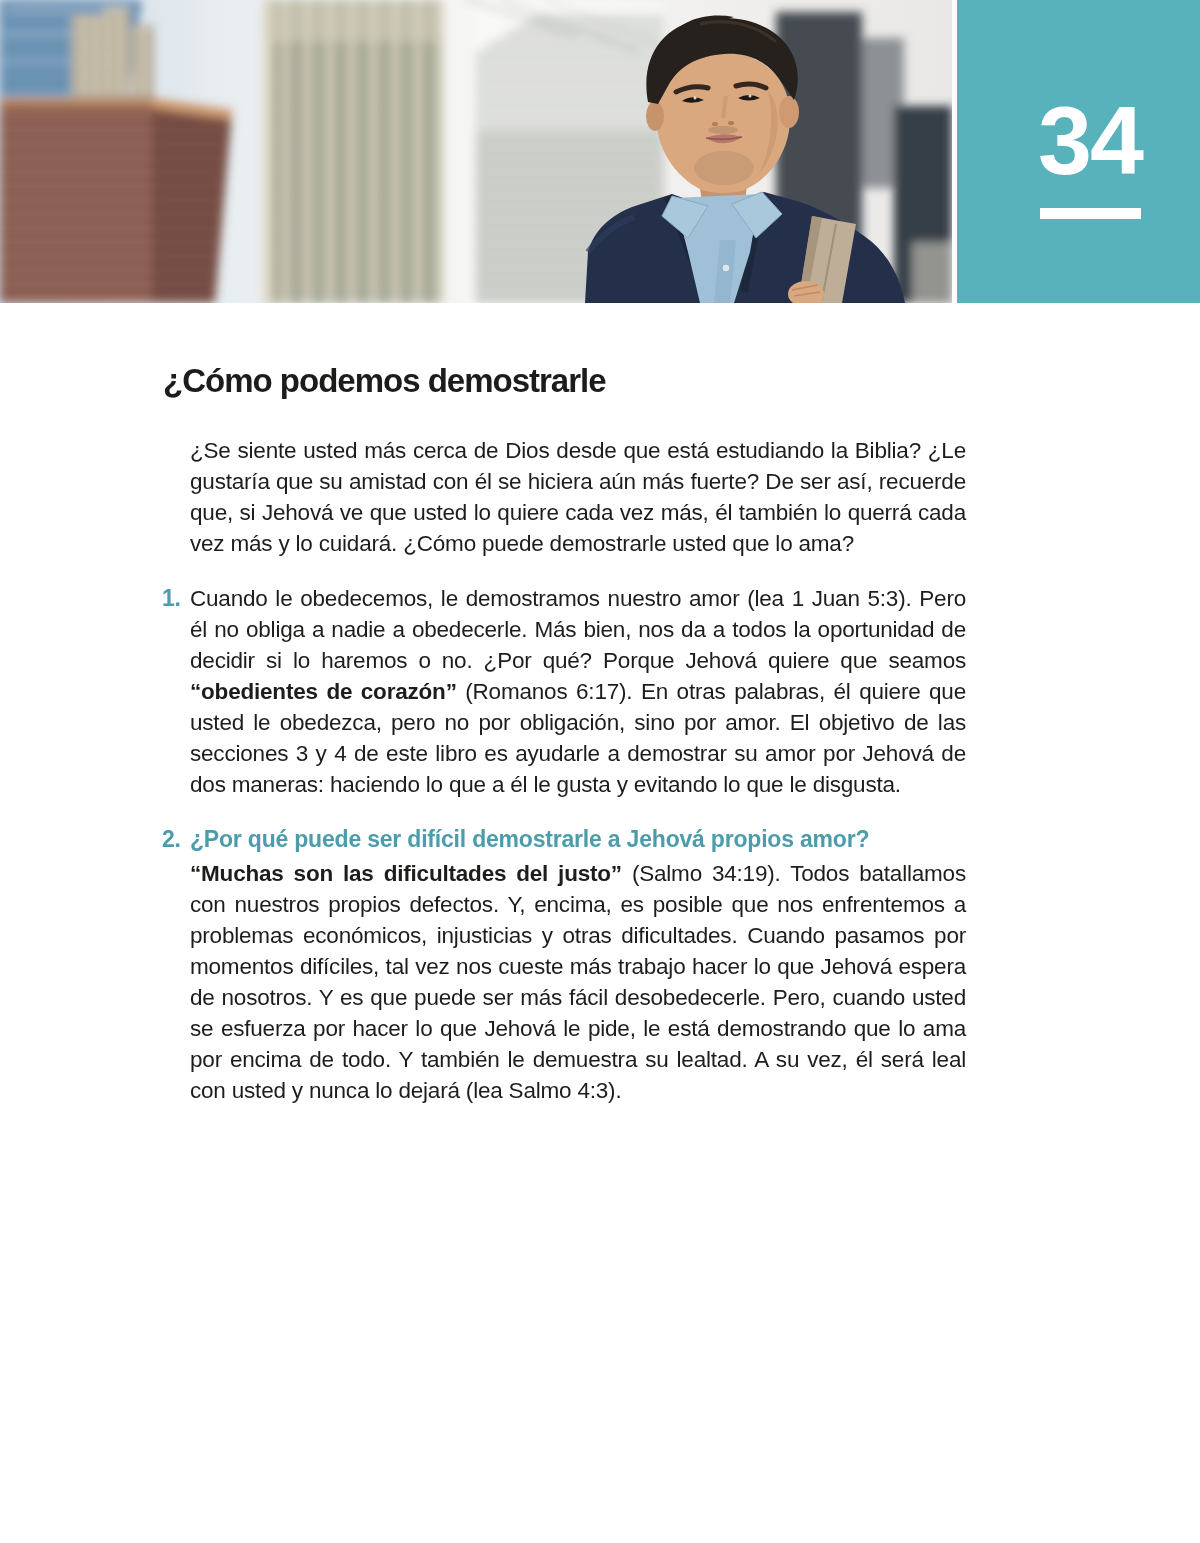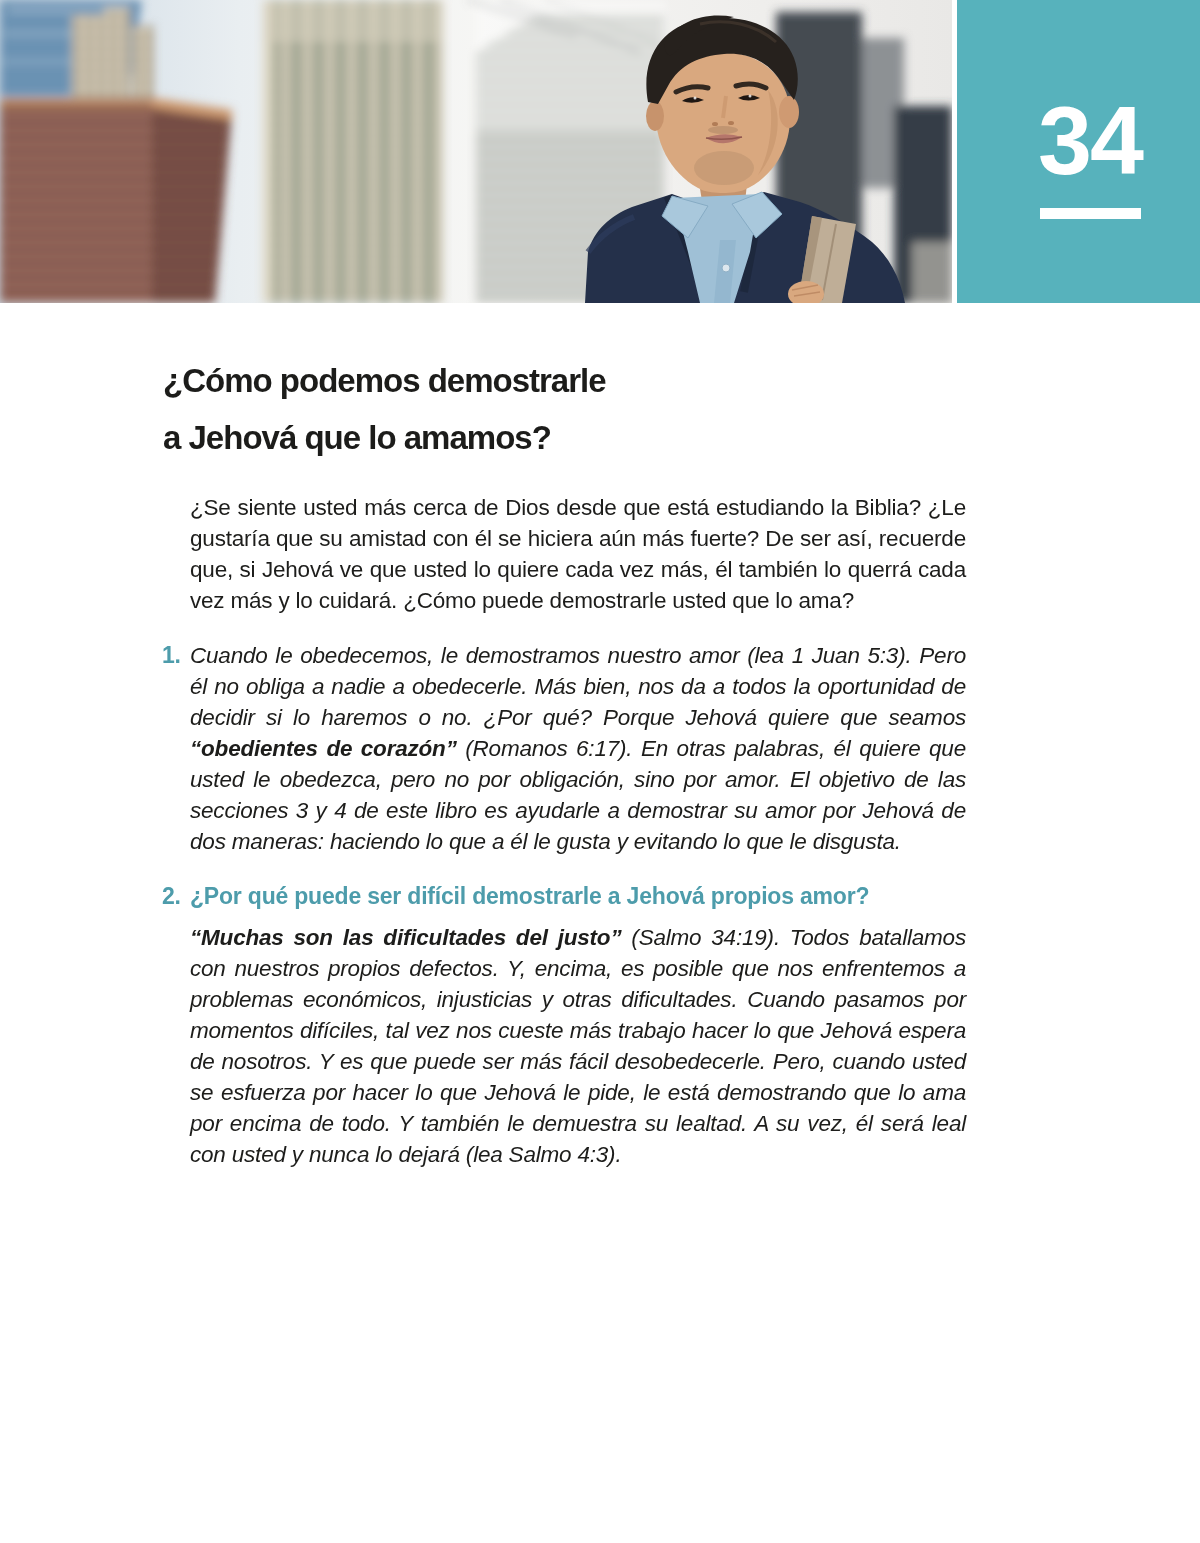--- a/index.html
+++ b/index.html
@@ -36,21 +36,21 @@
     color:#1c1c1a;letter-spacing:-1px;
   }
   p.intro, p.body{
     margin:26px 0 0 190px;
     width:776px;
     font-size:22.5px;line-height:31px;
     text-align:justify;
     letter-spacing:-0.2px;
     color:var(--ink);
   }
-  p.body{margin-top:11px;font-style:italic;}
+  p.body{margin-top:4px;}
   h2.question{
     position:relative;
     margin:24px 0 0 190px;
     width:776px;
     font-size:23px;line-height:30px;font-weight:700;
     color:var(--teal-heading);
     letter-spacing:-0.2px;
   }
   h2.question .qnum{position:absolute;left:-28px;top:0;}
   b{font-weight:700;}
@@ -185,21 +185,21 @@
         <path d="M792,290 L818,285 M794,296 L820,292" stroke="#b9855f" stroke-width="1.5" opacity="0.8"></path>
       </g>
     </svg>
 
     <div class="chapter-badge">
       <div class="chapter-num">34</div>
       <div class="chapter-underline"></div>
     </div>
   </div>
 
-  <h1 class="title"><span>¿Cómo podemos demostrarle</span><br><span>a Jehová que lo amamos?</span></h1>
+  <h1 class="title"><span>¿Cómo podemos demostrarle</span><br></h1>
 
   <p class="intro">¿Se siente usted más cerca de Dios desde que está estudiando la Biblia? ¿Le gustaría que su amistad con él se hiciera aún más fuerte? De ser así, recuerde que, si Jehová ve que usted lo quiere cada vez más, él también lo querrá cada vez más y lo cuidará. ¿Cómo puede demostrarle usted que lo ama?</p>
 
   <section>
     <h2 class="question"><span class="qnum">1.</span></h2>
     <p class="body"><span>Cuando le obedecemos, le demostramos nuestro amor (lea 1 Juan 5:3). Pero él no obliga a nadie a obedecerle. Más bien, nos da a todos la oportunidad de decidir si lo haremos o no. ¿Por qué? Porque Jehová quiere que seamos </span><b>“obedientes de corazón”</b><span> (Romanos 6:17). En otras palabras, él quiere que usted le obedezca, pero no por obligación, sino por amor. El objetivo de las secciones 3 y 4 de este libro es ayudarle a demostrar su amor por Jehová de dos maneras: haciendo lo que a él le gusta y evitando lo que le disgusta.</span></p>
   </section>
 
   <section>
     <h2 class="question"><span class="qnum">2.</span><span>¿Por qué puede ser difícil demostrarle a Jehová propios amor?</span></h2>

